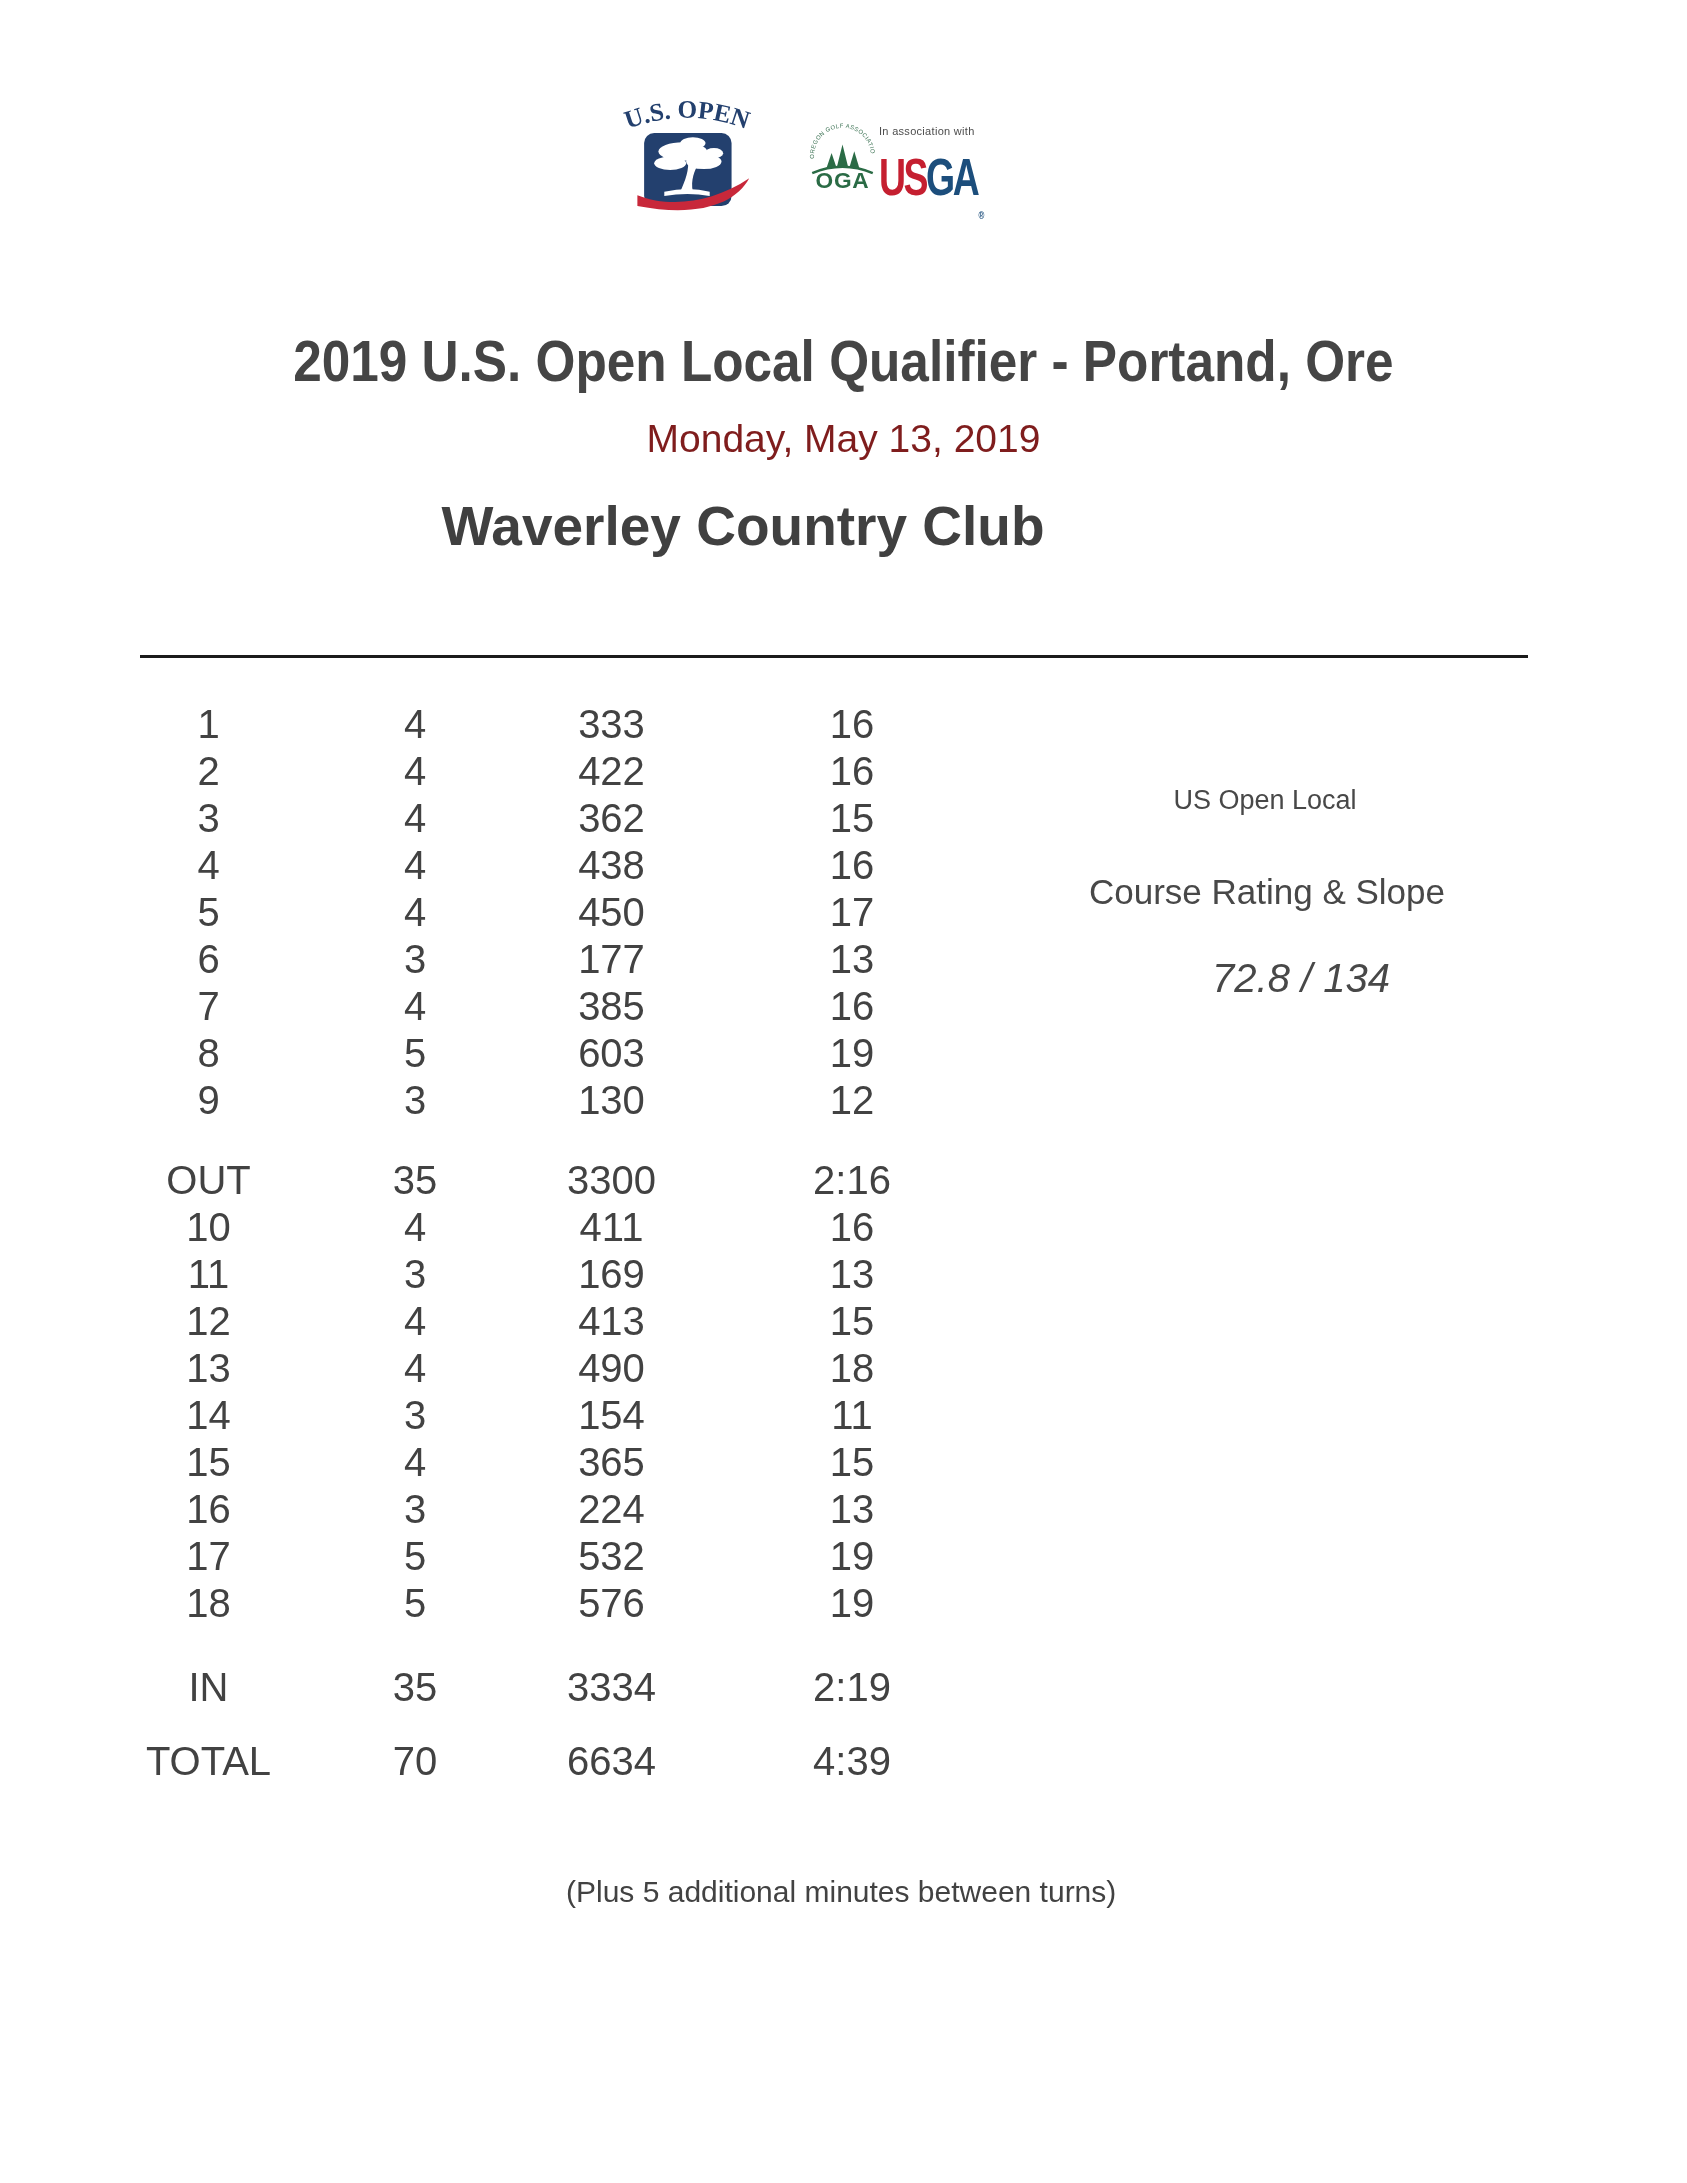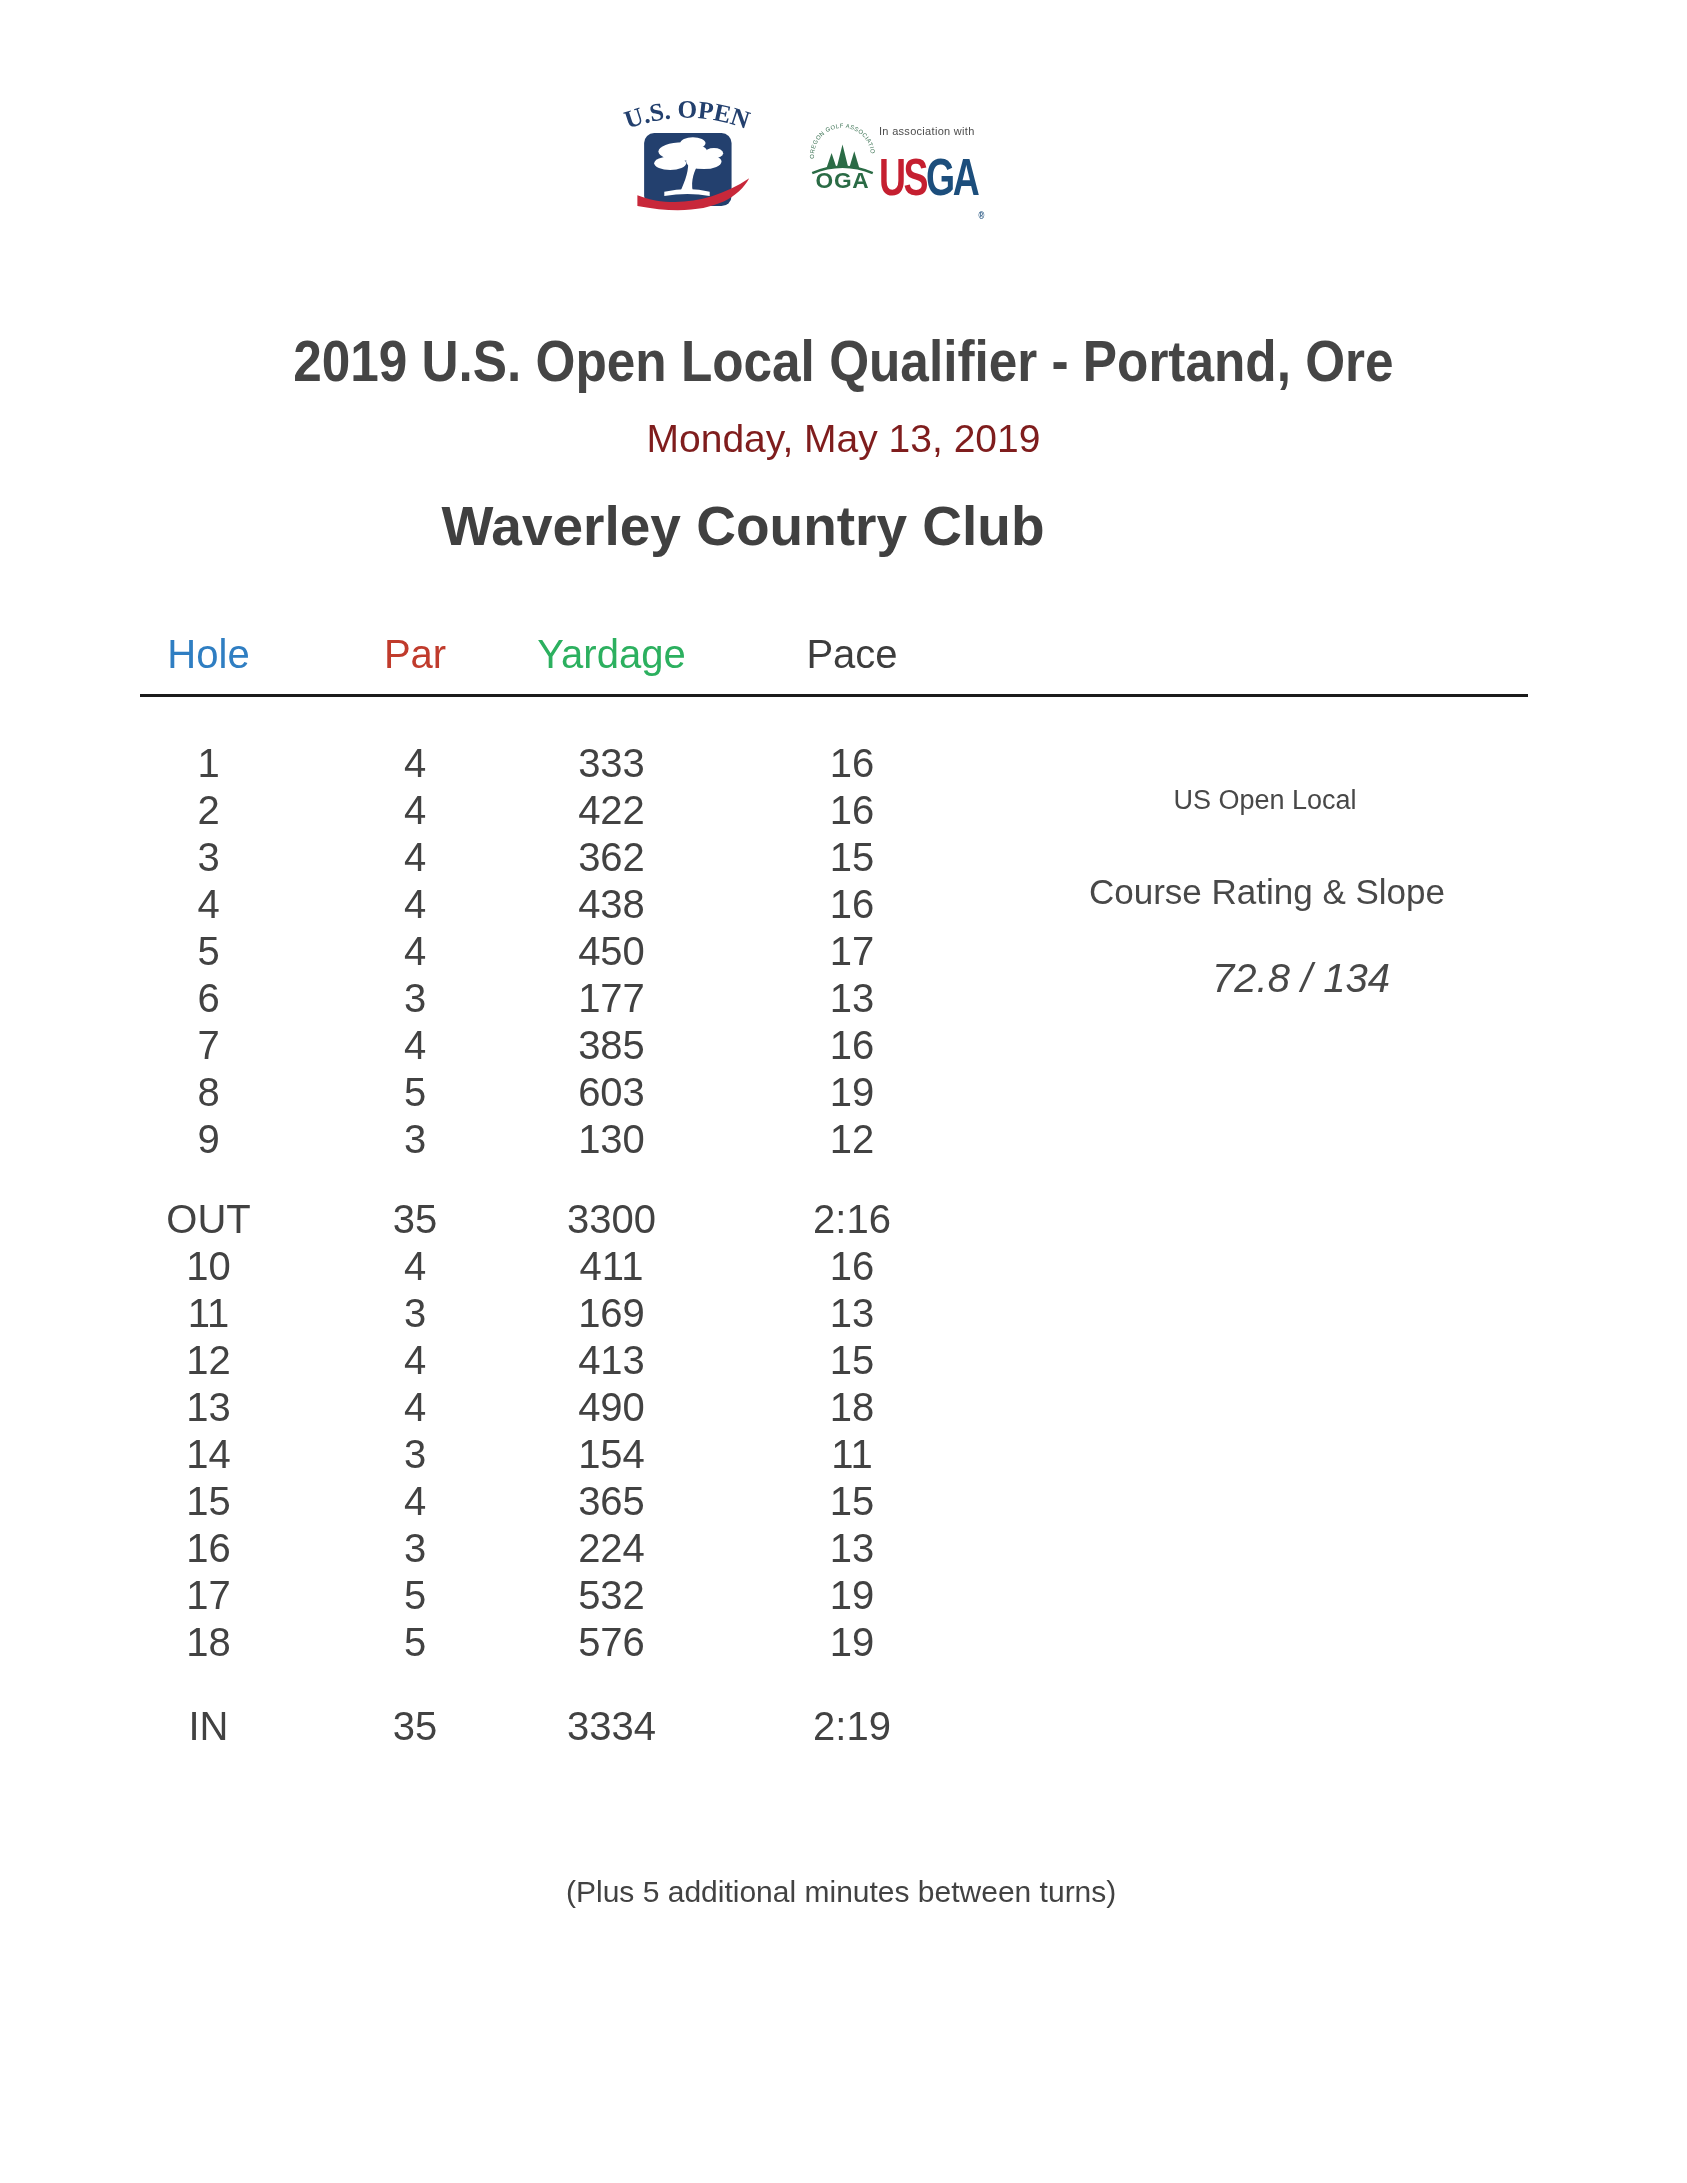--- a/index.html
+++ b/index.html
@@ -104,26 +104,20 @@
   <span>2019 U.S. Open Local Qualifier - Portand, Ore</span>
 </div>
 <div class="abs doc-date">Monday, May 13, 2019</div>
 <div class="abs doc-venue">Waverley Country Club</div>
 
 <div id="annot-event" class="abs annot">US Open Local</div>
 <div id="annot-rating-label" class="abs annot">Course Rating &amp; Slope</div>
 <div id="annot-rating-value" class="abs annot">72.8 / 134</div>
 
 <div id="pace-table" class="abs">
-  <div class="trow thead">
-      <div class="cell th c-hole" style="color: rgb(47, 126, 194);">Hole</div>
-      <div class="cell th c-par" style="color: rgb(192, 59, 44);">Par</div>
-      <div class="cell th c-yardage" style="color: rgb(44, 176, 95);">Yardage</div>
-      <div class="cell th c-pace" style="color: rgb(61, 61, 61);">Pace</div>
-    </div>
   <div class="rule"></div>
   <div id="table-body">
       <div class="row">
     <div class="cell c-hole">1</div>
     <div class="cell c-par">4</div>
     <div class="cell c-yardage">333</div>
     <div class="cell c-pace">16</div>
   </div>
       <div class="row">
     <div class="cell c-hole">2</div>
@@ -232,17 +226,23 @@
     <div class="cell c-par">5</div>
     <div class="cell c-yardage">576</div>
     <div class="cell c-pace">19</div>
   </div>
       <div class="row in-row">
     <div class="cell c-hole">IN</div>
     <div class="cell c-par">35</div>
     <div class="cell c-yardage">3334</div>
     <div class="cell c-pace">2:19</div>
   </div>
+      <div class="row total-row">
+    <div class="cell c-hole">TOTAL</div>
+    <div class="cell c-par">70</div>
+    <div class="cell c-yardage">6634</div>
+    <div class="cell c-pace">4:39</div>
+  </div>
     </div>
 </div>
 
 <div class="abs footnote">(Plus 5 additional minutes between turns)</div>
 
 
 </body></html>

